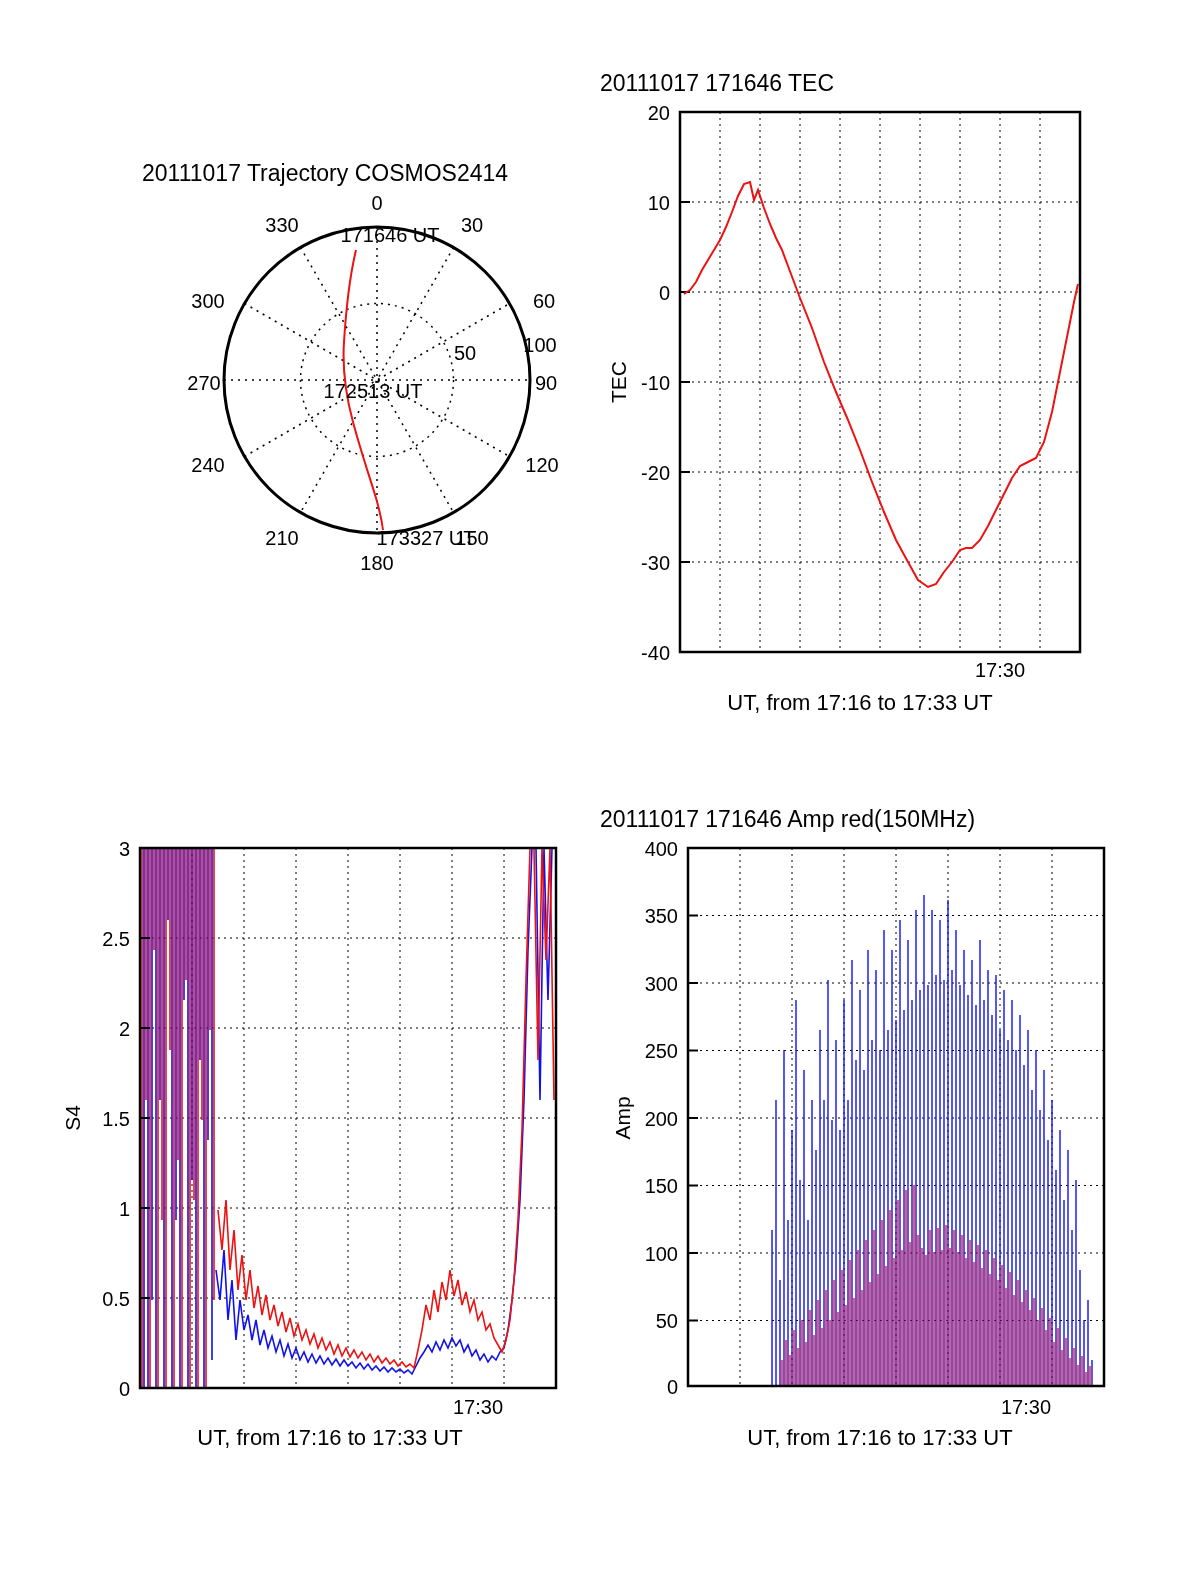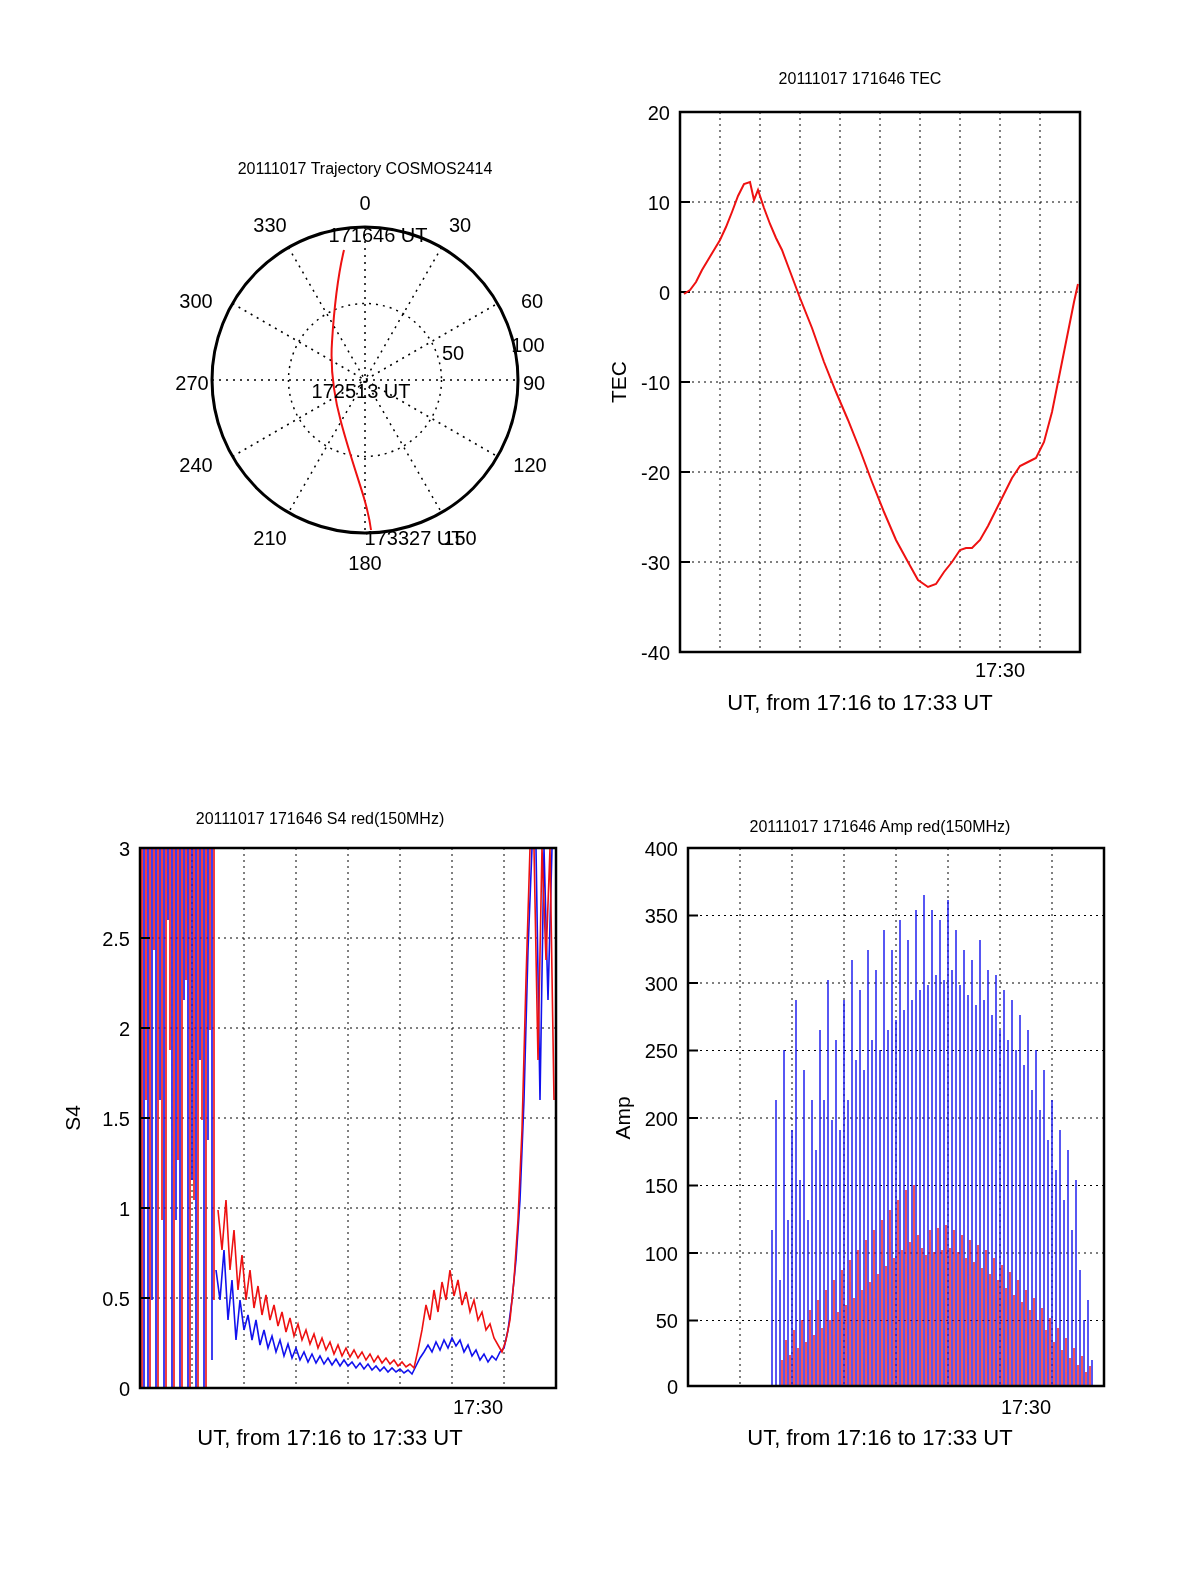--- a/index.html
+++ b/index.html
@@ -1,28 +1,28 @@
 <!DOCTYPE html>
 <html><head>
 <meta charset="utf-8">
 <style>
   html,body{margin:0;padding:0;background:#ffffff;}
   body{width:1200px;height:1575px;position:relative;font-family:"Liberation Sans",sans-serif;color:#000;}
   .panel{position:absolute;}
-  .ttl{position:absolute;width:100%;text-align:center;font-size:16px;color:#000;}
+  .ttl{position:absolute;width:100%;font-size:23px;color:#000;}
   svg{display:block;}
   text{font-family:"Liberation Sans",sans-serif;fill:#000;}
   .axlabel{font-size:21px;}
   .tick{font-size:20px;}
   .caption{font-size:22px;text-align:center;}
 </style>
 </head>
 <body>
 
-<div class="panel" style="left:130px;top:160px;width:470px;height:440px;">
+<div class="panel" style="left:142px;top:160px;width:470px;height:440px;">
   <div class="ttl" style="top:0px;">20111017 Trajectory COSMOS2414</div>
   <svg width="470" height="430" viewBox="0 0 470 430">
 
     <circle cx="235" cy="220" r="153" fill="none" stroke="#000" stroke-width="3"></circle>
 
     <circle cx="235" cy="220" r="76.5" fill="none" stroke="#000" stroke-width="1.5" stroke-dasharray="2,5"></circle>
 
     <g stroke="#000" stroke-width="1.5" stroke-dasharray="2,5">
       <line x1="235" y1="67" x2="235" y2="373"></line>
       <line x1="82" y1="220" x2="388" y2="220"></line>
@@ -98,21 +98,20 @@
     <text x="400" y="615" text-anchor="middle" class="tick">17:30</text>
 
     <text x="26" y="320" text-anchor="middle" class="axlabel" transform="rotate(-90 26 320)">TEC</text>
 
     <path fill="none" stroke="#ee1111" stroke-width="2" d="M 84 232 L 90 228 L 96 220 L 102 208 L 108 198 L 114 188 L 120 178 L 126 165 L 132 150 L 138 134 L 144 122 L 150 120 L 154 138 L 158 128 L 164 146 L 170 162 L 176 176 L 182 188 L 188 204 L 194 220 L 200 236 L 212 266 L 224 300 L 236 330 L 248 358 L 260 388 L 272 420 L 284 450 L 296 478 L 308 500 L 318 518 L 328 525 L 336 522 L 344 510 L 352 500 L 360 488 L 366 486 L 372 486 L 380 478 L 388 464 L 396 448 L 404 432 L 412 416 L 420 404 L 428 400 L 436 396 L 444 380 L 452 350 L 460 310 L 468 270 L 474 240 L 478 222"></path>
   </svg>
   <div class="caption" style="position:absolute;left:40px;top:628px;width:440px;">UT, from 17:16 to 17:33 UT</div>
 </div>
 
 <div class="panel" style="left:40px;top:800px;width:560px;height:680px;">
-  <div class="ttl" style="top:10px;">20111017 171646 S4 red(150MHz)</div>
   <svg width="560" height="630" viewBox="0 0 560 630">
     <g stroke="#000" stroke-width="1" stroke-dasharray="2,4">
       <line x1="152" y1="48" x2="152" y2="588"></line>
       <line x1="204" y1="48" x2="204" y2="588"></line>
       <line x1="256" y1="48" x2="256" y2="588"></line>
       <line x1="308" y1="48" x2="308" y2="588"></line>
       <line x1="360" y1="48" x2="360" y2="588"></line>
       <line x1="412" y1="48" x2="412" y2="588"></line>
       <line x1="464" y1="48" x2="464" y2="588"></line>
       <line x1="100" y1="138" x2="516" y2="138"></line>
@@ -147,21 +146,21 @@
     <text x="90" y="416" text-anchor="end" class="tick">1</text>
     <text x="90" y="506" text-anchor="end" class="tick">0.5</text>
     <text x="90" y="596" text-anchor="end" class="tick">0</text>
     <text x="438" y="614" text-anchor="middle" class="tick">17:30</text>
     <text x="40" y="318" text-anchor="middle" class="axlabel" transform="rotate(-90 40 318)">S4</text>
   </svg>
   <div class="caption" style="position:absolute;left:60px;top:625px;width:460px;">UT, from 17:16 to 17:33 UT</div>
 </div>
 
 <div class="panel" style="left:600px;top:800px;width:560px;height:680px;">
-  <div class="ttl" style="top:18px;">20111017 171646 Amp red(150MHz)</div>
+  <div class="ttl" style="top:6px;">20111017 171646 Amp red(150MHz)</div>
   <svg width="560" height="630" viewBox="0 0 560 630">
     <g stroke="#000" stroke-width="1" stroke-dasharray="2,4">
       <line x1="140" y1="48" x2="140" y2="588"></line>
       <line x1="192" y1="48" x2="192" y2="588"></line>
       <line x1="244" y1="48" x2="244" y2="588"></line>
       <line x1="296" y1="48" x2="296" y2="588"></line>
       <line x1="348" y1="48" x2="348" y2="588"></line>
       <line x1="400" y1="48" x2="400" y2="588"></line>
       <line x1="452" y1="48" x2="452" y2="588"></line>
       <line x1="88" y1="115.5" x2="504" y2="115.5"></line>

